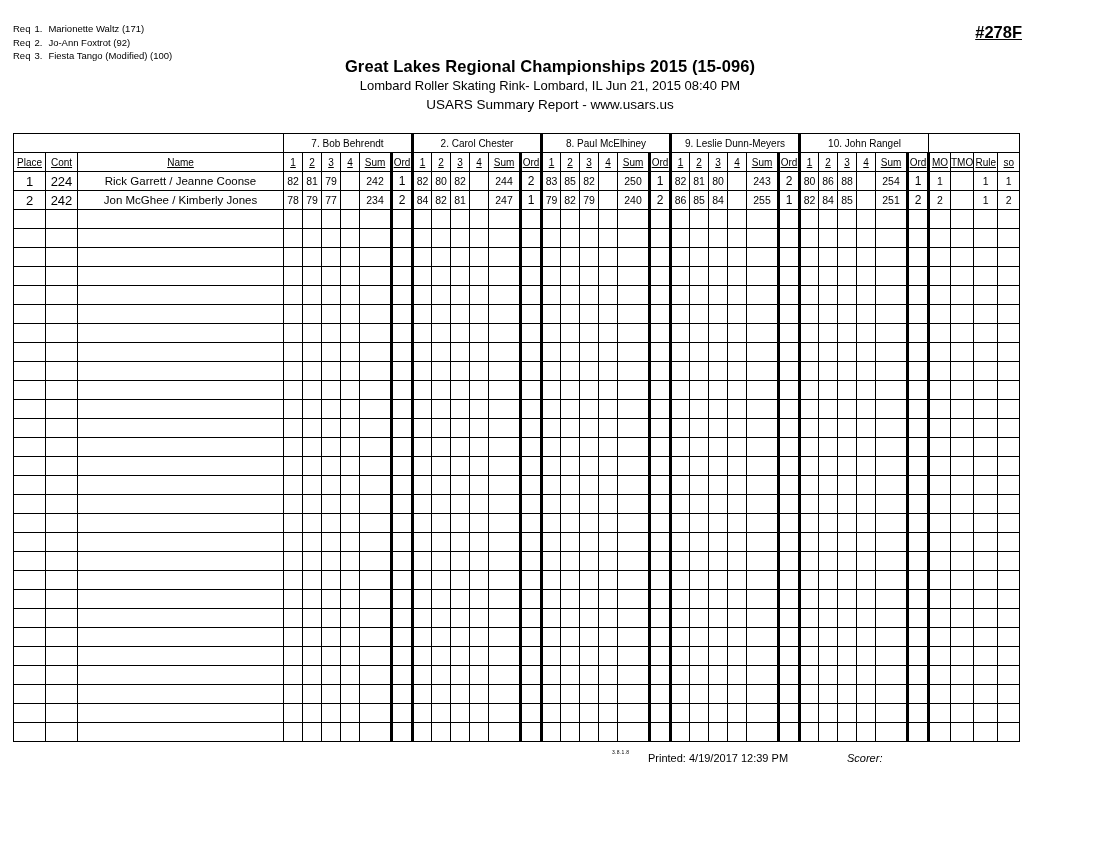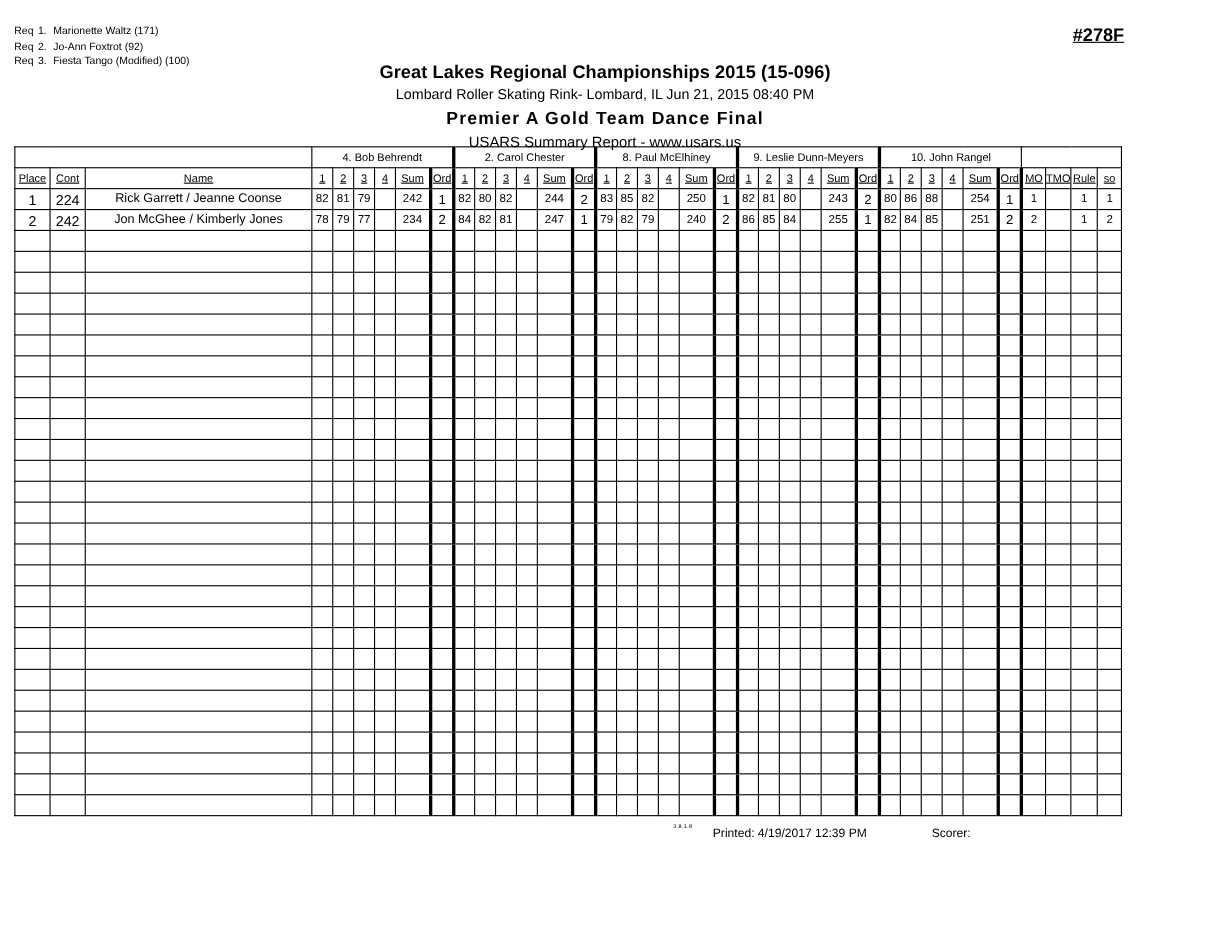--- a/index.html
+++ b/index.html
@@ -97,50 +97,49 @@
 
   tr.empty-row td{height:19px;}
 
   
   #score-table{border:1px solid #000;}
   #version-stamp{
     position:absolute; left:612px; top:749px;
     font-size:5px; letter-spacing:.3px; color:#000;
   }
   #printed-line{position:absolute; left:648px; top:752px; font-size:11px;white-space:nowrap;}
-  #scorer-line{position:absolute; left:847px; top:752px; font-size:11px;}
+  #scorer-line{position:absolute; left:847px; top:752px; font-size:11px;font-style:italic;}
 </style>
 </head>
 <body>
 
 <div id="req-block">
   <span class="req-line">
     <span class="req-lbl">Req</span><span class="req-num">1.</span><span class="req-name">Marionette Waltz (171)</span>
   </span>
   <span class="req-line">
     <span class="req-lbl">Req</span><span class="req-num">2.</span><span class="req-name">Jo-Ann Foxtrot (92)</span>
   </span>
   <span class="req-line">
     <span class="req-lbl">Req</span><span class="req-num">3.</span><span class="req-name">Fiesta Tango (Modified) (100)</span>
   </span>
 </div>
 
 <div id="title-block">
   <div id="event-title">Great Lakes Regional Championships 2015 (15-096)</div>
   <div id="venue-line">Lombard Roller Skating Rink- Lombard, IL  Jun 21, 2015  08:40 PM</div>
-  <div id="division-title">Premier A Gold Team Dance Final</div>
   <div id="report-line">USARS Summary Report - www.usars.us</div>
 </div>
 <div id="event-number">#278F</div>
 
 <table id="score-table">
   <tbody id="table-body">
       <tr class="judge-banner">
         <td class="blank-top" colspan="3"></td>
-        <td class="judge-name" colspan="6">4.  Bob Behrendt</td>
+        <td class="judge-name" colspan="6">7.  Bob Behrendt</td>
         <td class="judge-name judge-start" colspan="6">2.  Carol Chester</td>
         <td class="judge-name judge-start" colspan="6">8.  Paul McElhiney</td>
         <td class="judge-name judge-start" colspan="6">9.  Leslie Dunn-Meyers</td>
         <td class="judge-name judge-start" colspan="6">10.  John Rangel</td>
         <td class="blank-top" colspan="4"></td>
       </tr>
       <tr class="col-head">
         <td class="h-place">Place</td>
         <td class="h-cont">Cont</td>
         <td class="h-name">Name</td>

